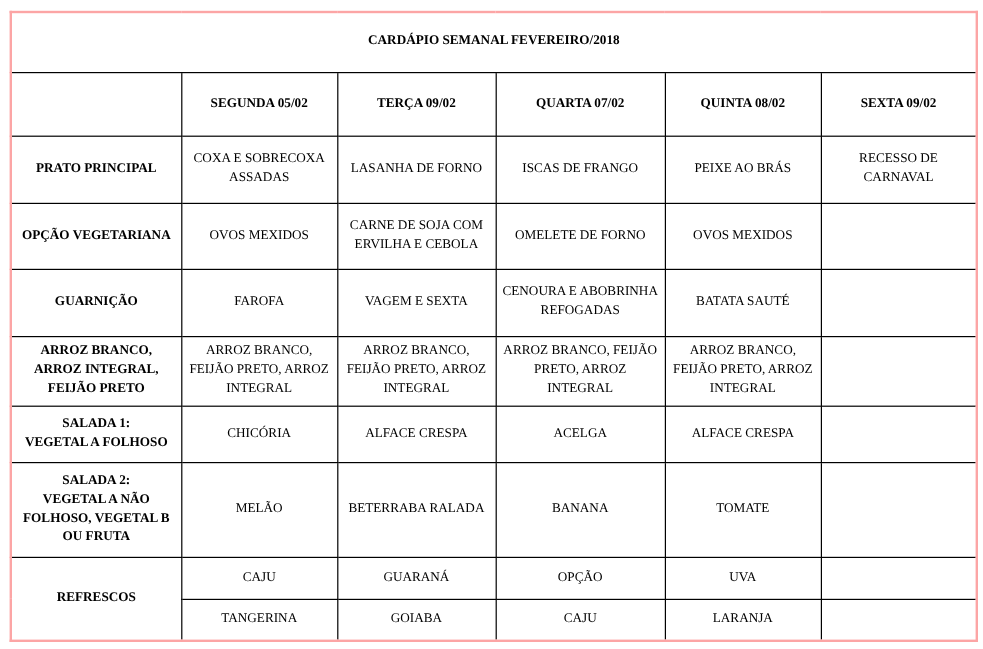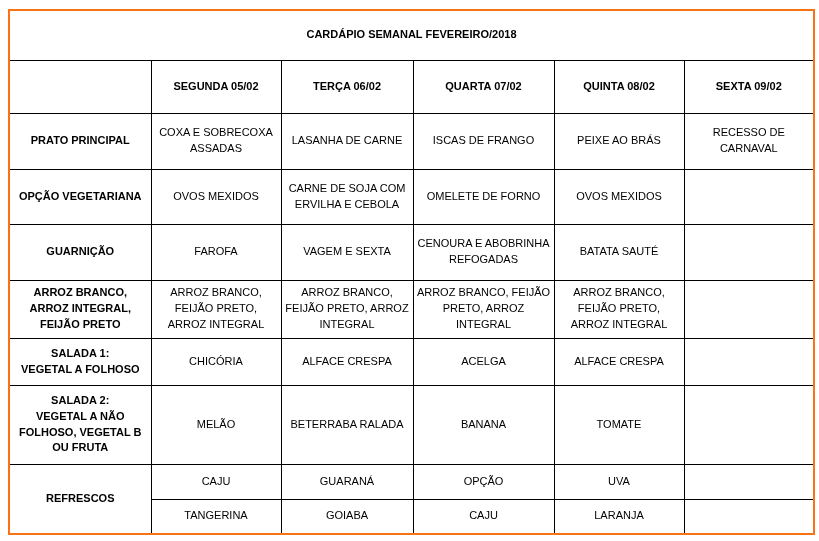--- a/index.html
+++ b/index.html
@@ -26,21 +26,22 @@
     border: 1px solid #000000;
     text-align: center;
     vertical-align: middle;
     padding: 1px 3px;
     font-size: 11px;
     line-height: 1.45;
     overflow: hidden;
     word-wrap: break-word;
   }
   table.menu {
-    border: 2px solid #f97316;
+    border: 2px solid #fca5a5;
+    font-family: Liberation Serif, serif;
   }
   td.title-cell {
     font-weight: bold;
     font-size: 11.5px;
   }
   td.hdr {
     font-weight: bold;
   }
   td.lbl {
     font-weight: bold;
@@ -81,30 +82,30 @@
     </colgroup>
 
     <tbody>
         <tr class="row-title">
       <td colspan="6" class="title-cell">CARDÁPIO SEMANAL FEVEREIRO/2018</td>
     </tr>
 
     <tr class="row-header">
       <td class="hdr"></td>
       <td class="hdr">SEGUNDA 05/02</td>
-      <td class="hdr">TERÇA 06/02</td>
+      <td class="hdr">TERÇA 09/02</td>
       <td class="hdr">QUARTA 07/02</td>
       <td class="hdr">QUINTA 08/02</td>
       <td class="hdr">SEXTA 09/02</td>
     </tr>
 
     <tr class="row-prato">
       <td class="lbl">PRATO PRINCIPAL</td>
       <td class="val">COXA E SOBRECOXA ASSADAS</td>
-      <td class="val">LASANHA DE CARNE</td>
+      <td class="val">LASANHA DE FORNO</td>
       <td class="val">ISCAS DE FRANGO</td>
       <td class="val">PEIXE AO BRÁS</td>
       <td class="val recesso">RECESSO DE CARNAVAL</td>
     </tr>
 
     <tr class="row-veg">
       <td class="lbl">OPÇÃO VEGETARIANA</td>
       <td class="val">OVOS MEXIDOS</td>
       <td class="val">CARNE DE SOJA COM ERVILHA E CEBOLA</td>
       <td class="val">OMELETE DE FORNO</td>

